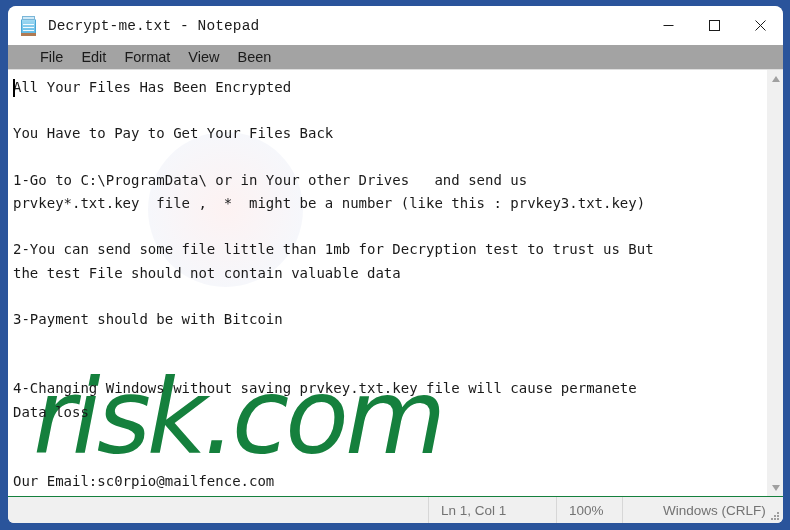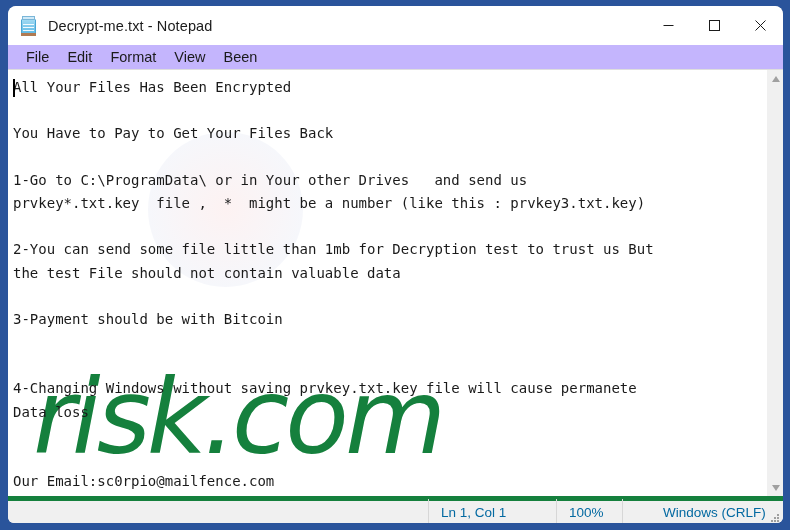--- a/index.html
+++ b/index.html
@@ -31,20 +31,21 @@
 
   
   #title-bar {
     height: 39px;
     background: #ffffff;
     display: flex;
     align-items: center;
     flex: 0 0 auto;
     position: relative;
     border-radius: 8px 8px 0 0;
+    font-family: Liberation Mono, monospace;
   }
   #app-icon {
     width: 18px; height: 20px;
     margin-left: 12px; margin-right: 10px;
     position: relative;
     flex: 0 0 auto;
   }
   #app-icon .pad-body {
     position: absolute; left: 1px; top: 3px;
     width: 15px; height: 17px;
@@ -87,24 +88,24 @@
   .win-ctl {
     width: 46px; height: 39px;
     display: flex; align-items: center; justify-content: center;
     cursor: default;
   }
   .win-ctl svg { display: block; }
 
   
   #menu-bar {
     height: 25px;
-    background: #c4b5fd;
+    background: #a3a3a3;
     display: flex;
     align-items: center;
-    padding-left: 9px;
+    padding-left: 23px;
     flex: 0 0 auto;
     border-bottom: 1px solid #dedede;
   }
   .menu-item {
     font-size: 14.5px;
     color: #1b1b1b;
     padding: 2px 9px 3px 9px;
     white-space: nowrap;
     cursor: default;
   }
@@ -199,28 +200,28 @@
   #vscroll-thumb {
     position: absolute;
     left: 0; top: 17px;
     width: 17px; height: 0px;
   }
 
   
   #status-bar {
     height: 27px;
     background: #f0f0f0;
-    border-top: 5px solid #15803d;
+    border-top: 1px solid #15803d;
     display: flex;
     align-items: center;
     justify-content: flex-end;
     flex: 0 0 auto;
     position: relative;
     font-size: 13.5px;
-    color: #0369a1;
+    color: #737373;
   }
   .status-cell {
     height: 27px;
     display: flex;
     align-items: center;
     border-left: 1px solid #d7d7d7;
     padding-left: 12px;
     white-space: nowrap;
   }
   #status-pos   { width: 128px; }

